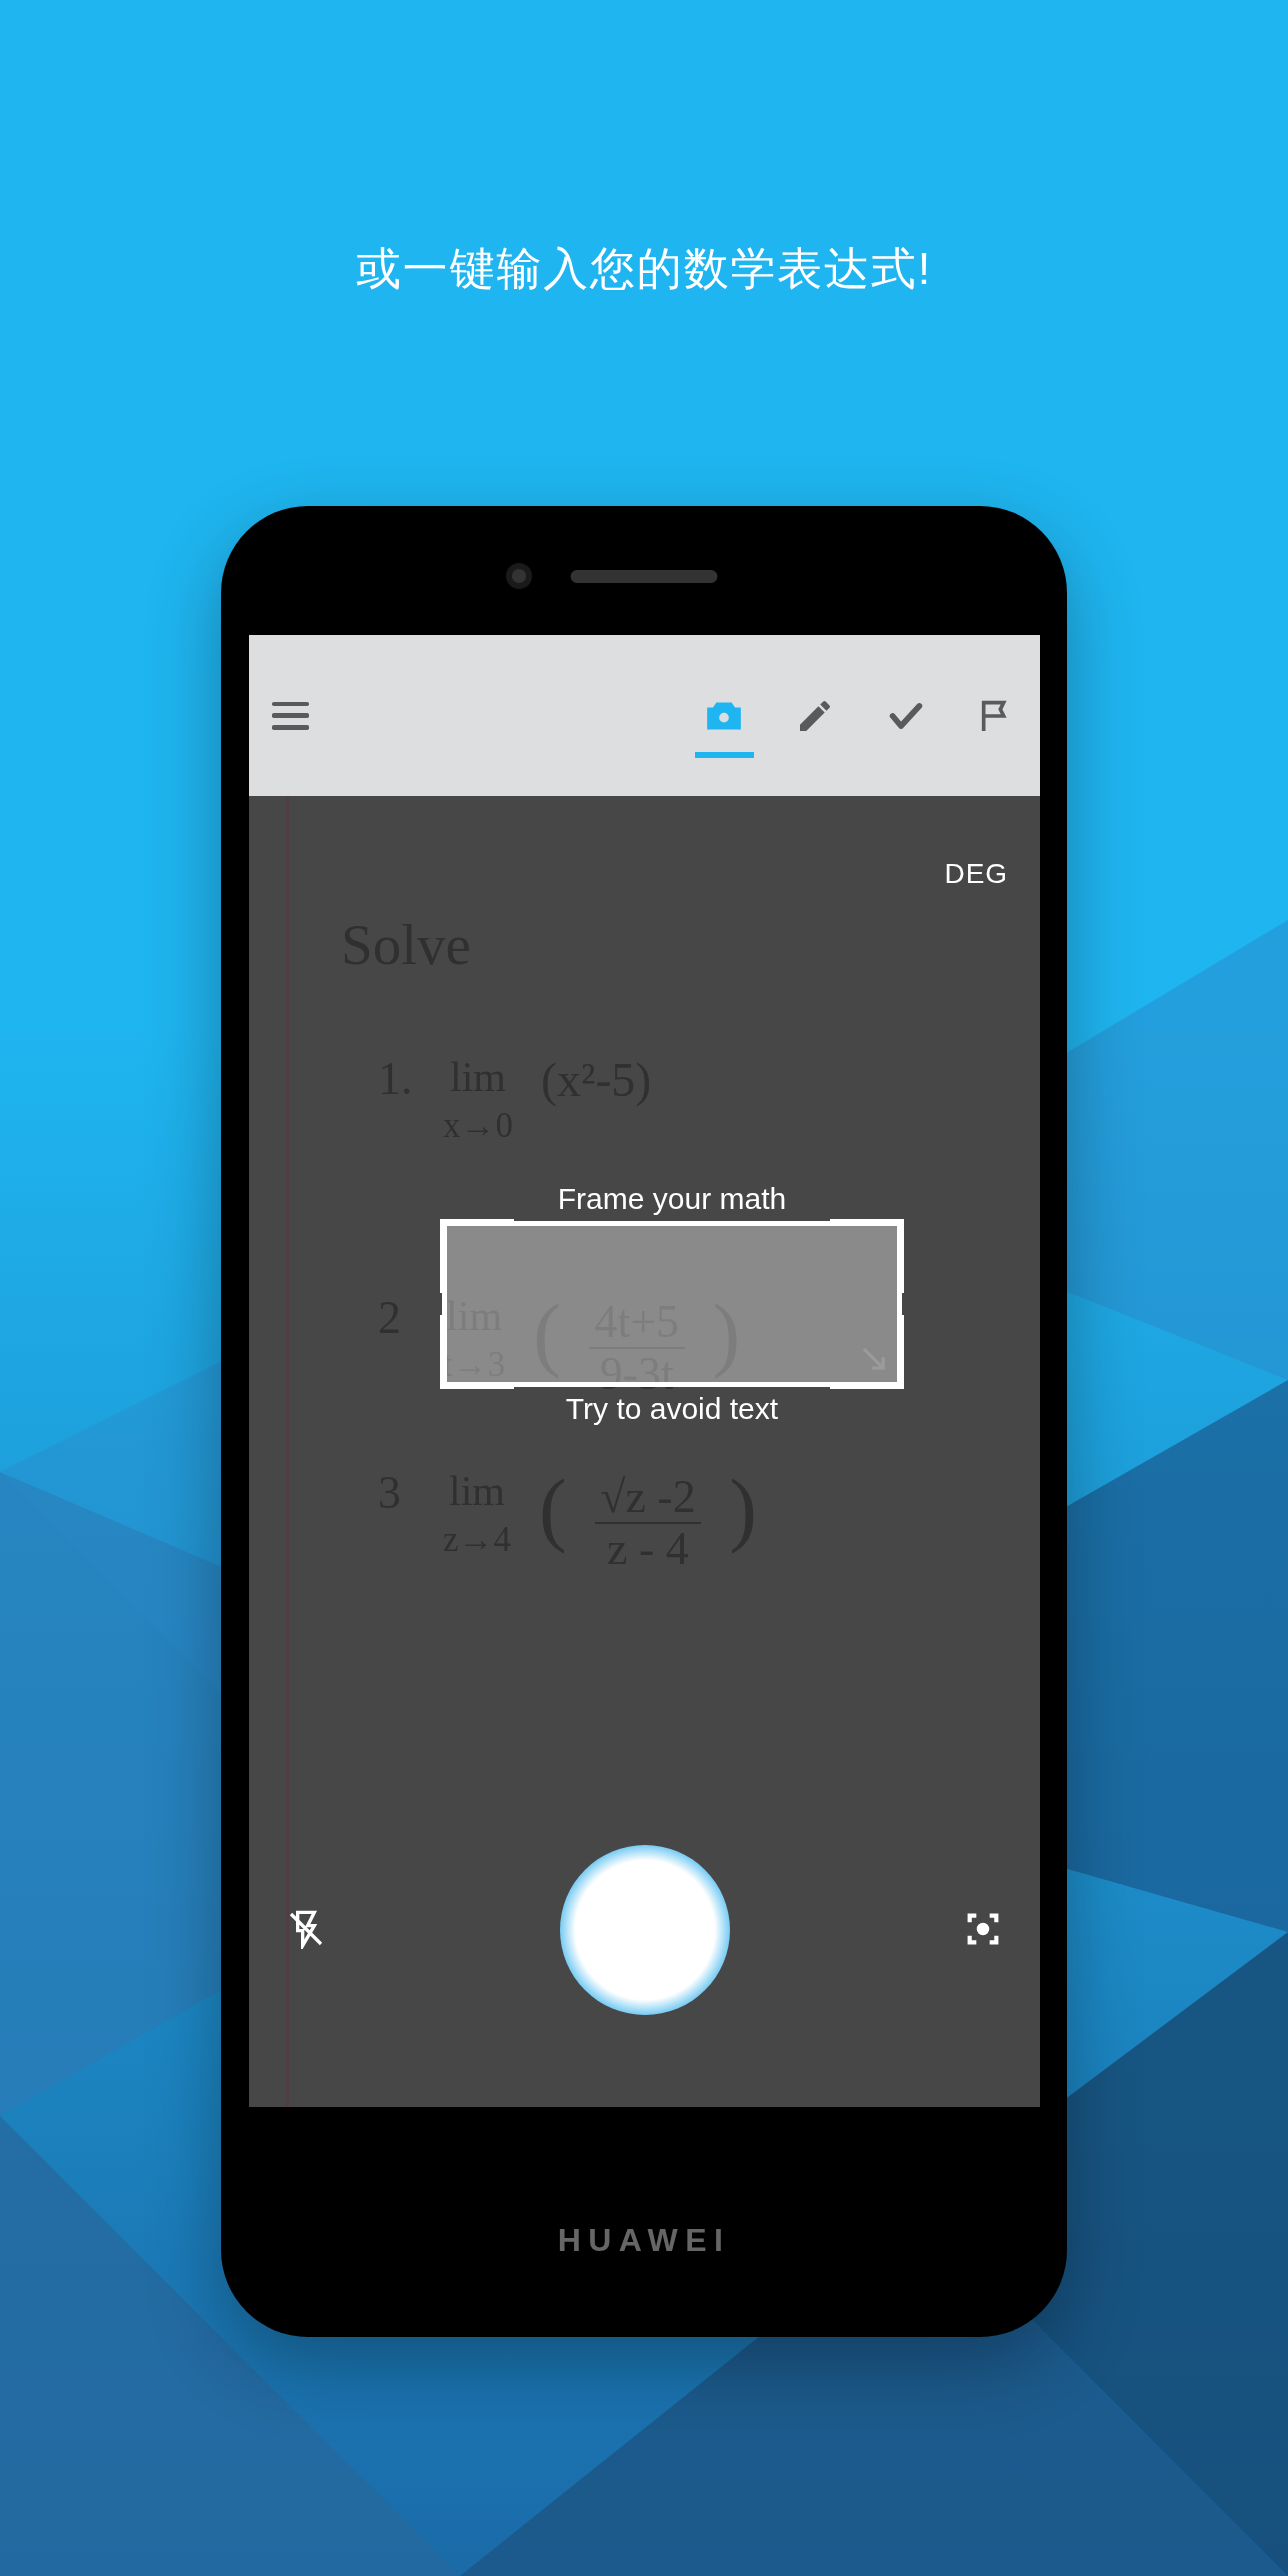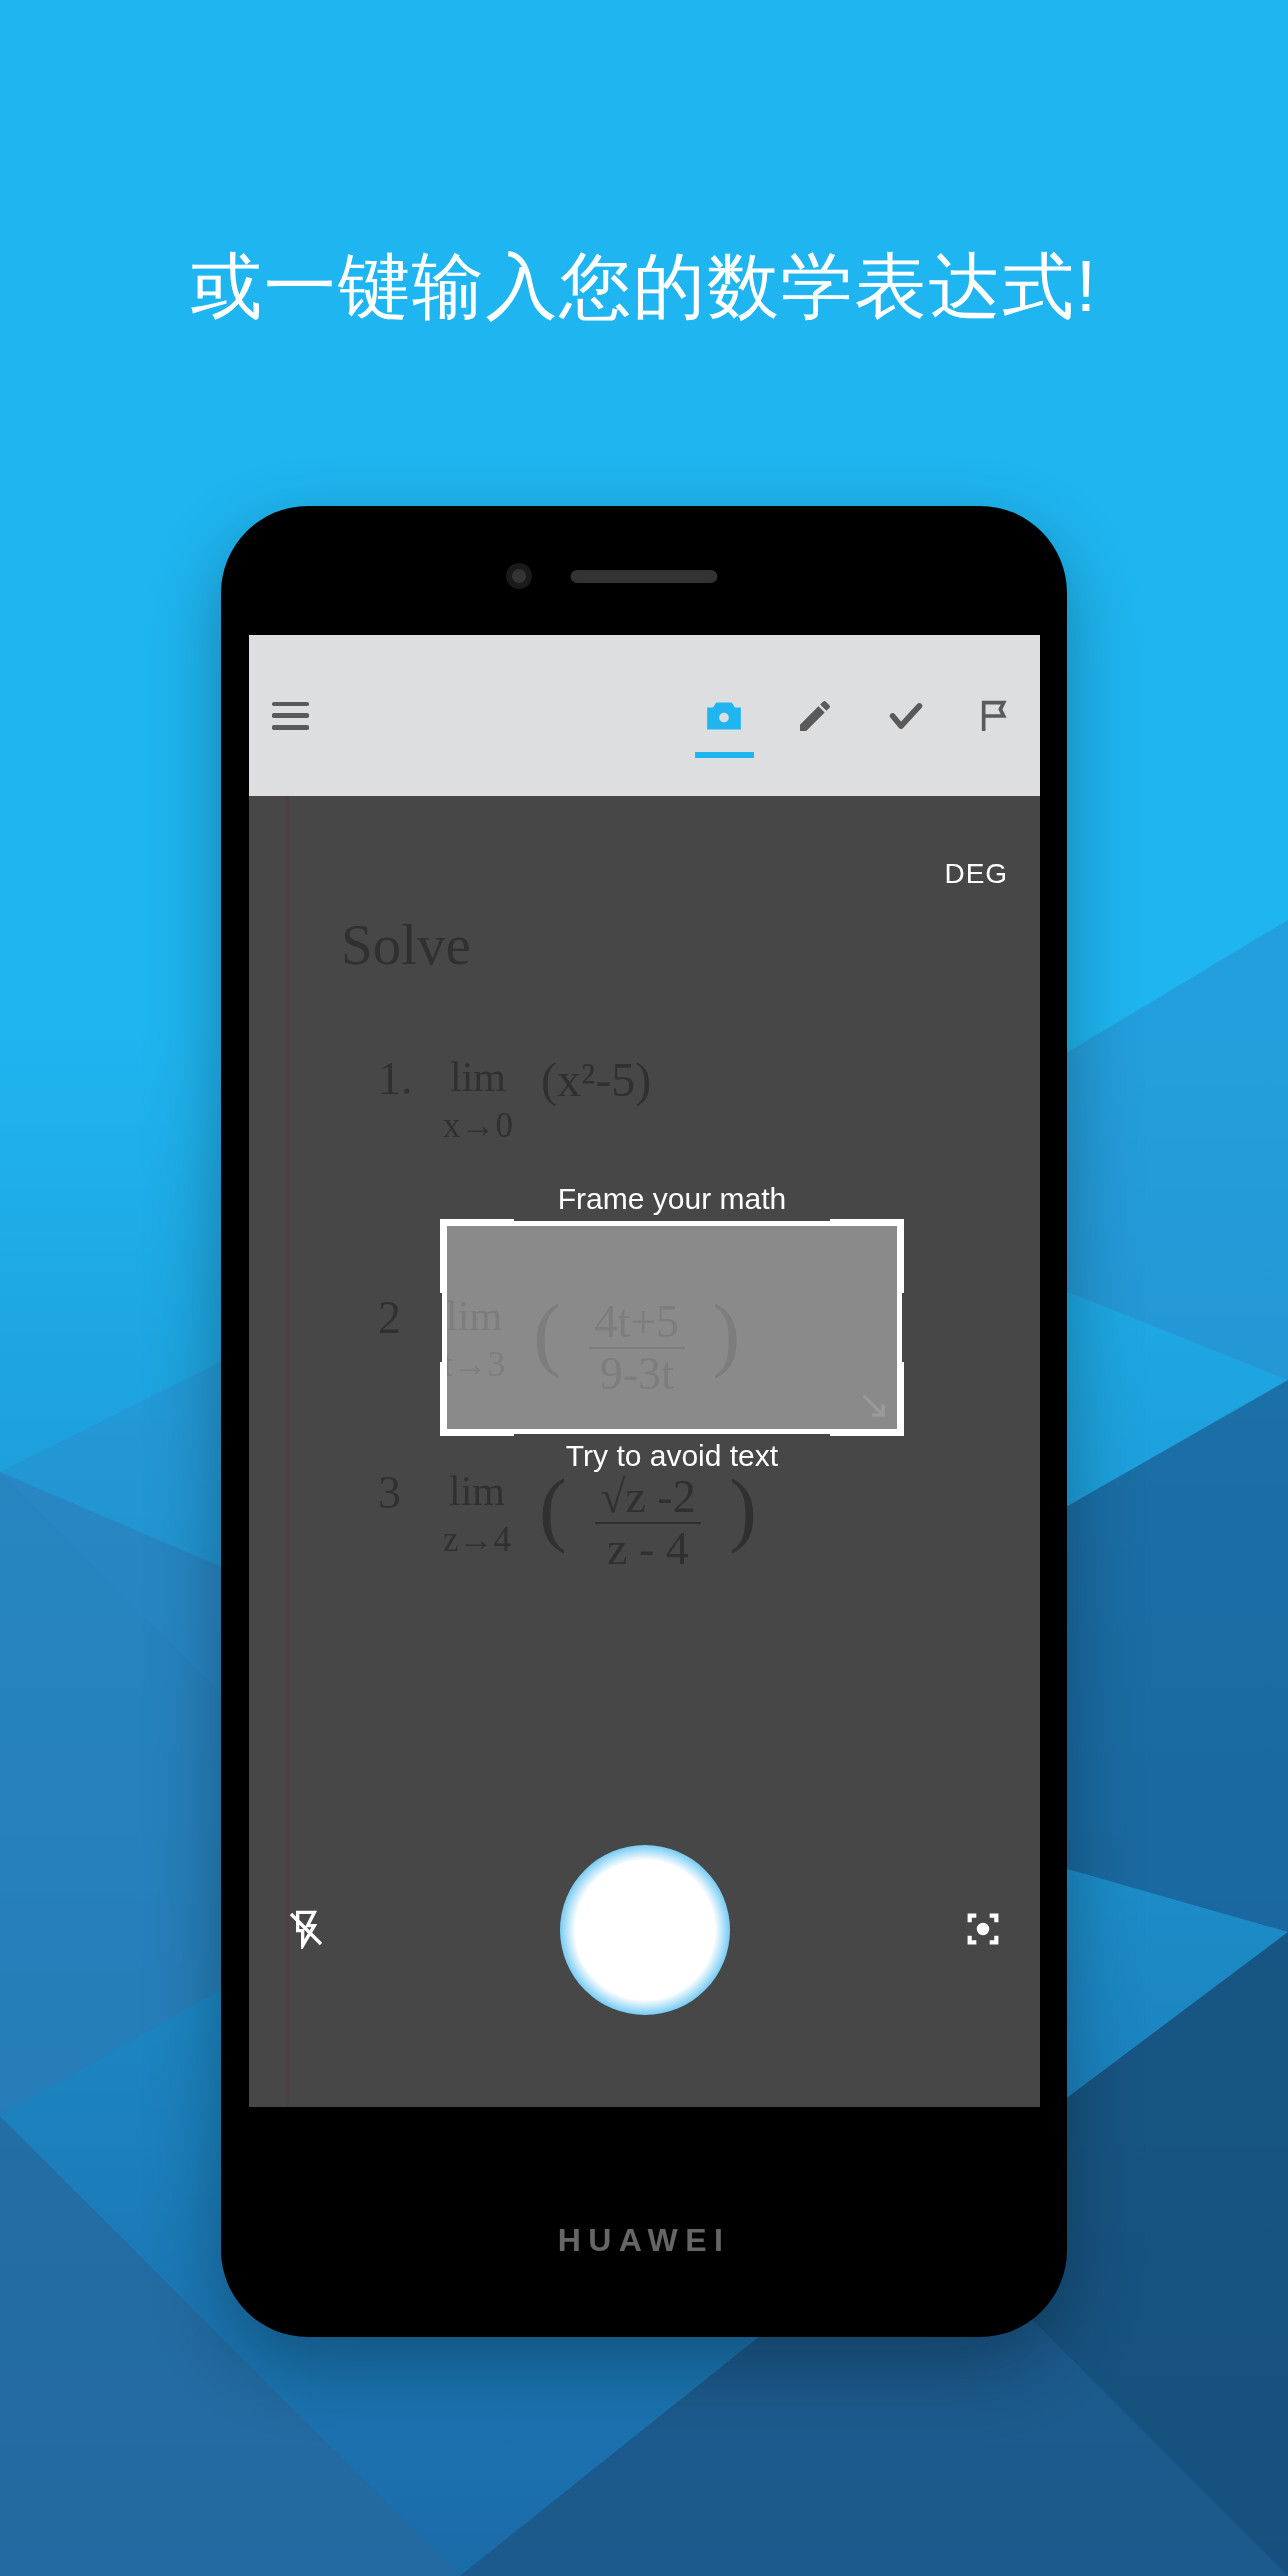--- a/index.html
+++ b/index.html
@@ -13,21 +13,21 @@
 }
 .bg-polys { position: absolute; inset: 0; }
 .bg-polys svg { position: absolute; bottom: 0; left: 0; width: 1288px; height: 1656px; }
 
 .headline {
   position: absolute;
   top: 239px;
   width: 100%;
   text-align: center;
   color: #ffffff;
-  font-size: 72px;
+  font-size: 45px;
   font-weight: 400;
   letter-spacing: 1.8px;
 }
 
 
 .phone {
   position: absolute;
   top: 506px;
   left: 221px;
   width: 846px;
@@ -136,21 +136,21 @@
 .paren { font-size:83px; font-family:serif; font-weight:300; position:relative; top:-5.5px; }
 .frac { display:inline-flex; flex-direction:column; align-items:center; position:relative; top:3.7px; }
 .frac .fnum { border-bottom:2.8px solid #3a3a3a; padding:0 5.5px; }
 
 
 .crop {
   position:absolute;
   top: 425px;
   left: 193px;
   width: 460px;
-  height: 213px;
+  height: 166px;
   border: 5.5px solid #fff;
   background: rgba(220,220,220,0.45);
 }
 .crop .corner {
   position:absolute;
   width:74px; height:74px;
   border:7.4px solid #fff;
 }
 .crop .tl { top:-7.4px; left:-7.4px; border-right:none; border-bottom:none; }
 .crop .tr { top:-7.4px; right:-7.4px; border-left:none; border-bottom:none; }

